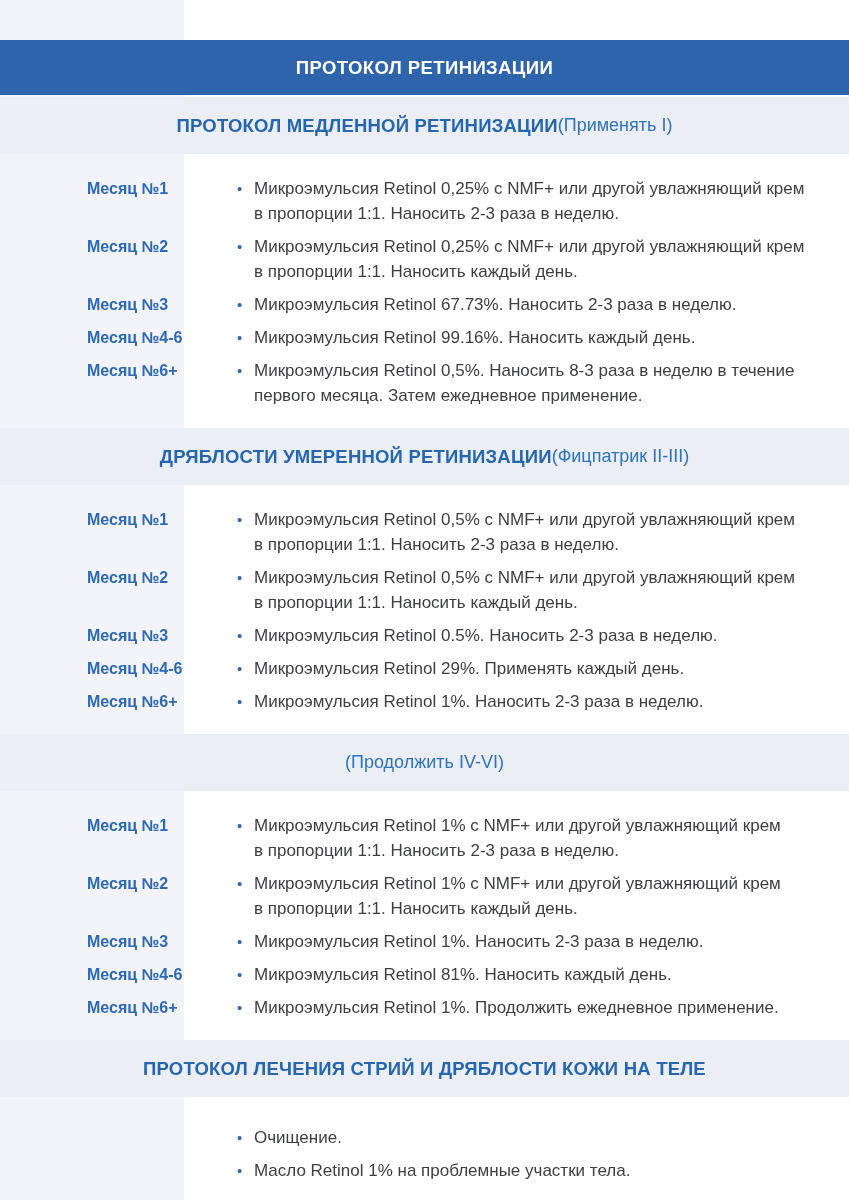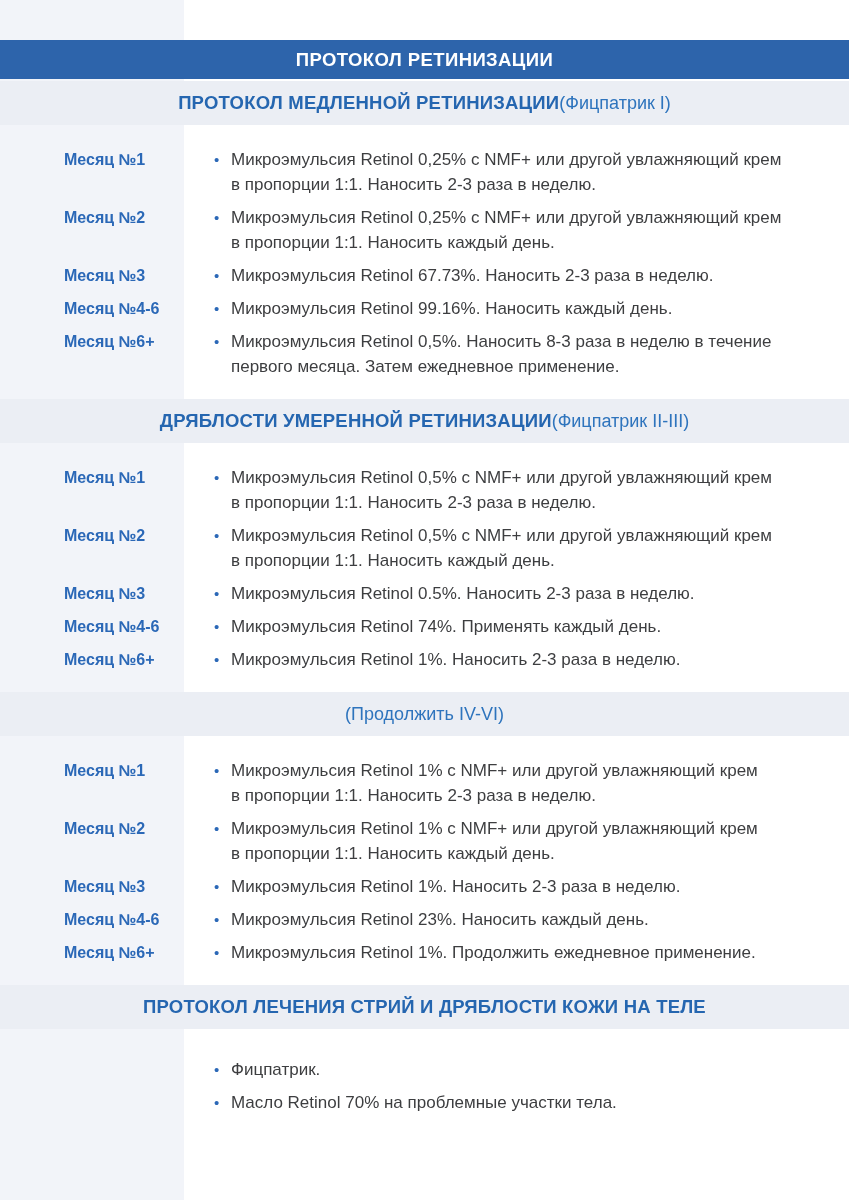--- a/index.html
+++ b/index.html
@@ -15,31 +15,31 @@
   .page{
     position:relative;width:849px;height:1200px;background:#ffffff;
     font-family:"Liberation Sans", sans-serif;overflow:hidden;
   }
   .left-strip{
     position:absolute;left:0;top:0;width:184px;height:1200px;
     background:var(--strip);
   }
   .content{position:relative;padding-top:40px;}
   .main-bar{
-    height:39px;background:var(--brand);
+    height:55px;background:var(--brand);
     display:flex;align-items:center;justify-content:center;margin-bottom:2px;
   }
   .main-title{color:#ffffff;font-weight:bold;font-size:18.5px;letter-spacing:.4px;}
   .section-bar{
-    height:44px;background:var(--barbg);
+    height:57px;background:var(--barbg);
     display:flex;align-items:center;justify-content:center;gap:0;
   }
   .sec-title{color:var(--titleblue);font-weight:bold;font-size:18.5px;letter-spacing:.2px;}
   .sec-subtitle{color:var(--subblue);font-size:18px;font-weight:normal;}
-  .rows{padding:22px 40px 12px 64px;}
+  .rows{padding:22px 40px 12px 87px;}
   .rows--last{padding-top:28px;}
   .row{display:flex;margin-bottom:8px;}
   .month{
     width:150px;flex-shrink:0;color:var(--accent);
     font-weight:bold;font-size:16px;line-height:25px;
   }
   .text-wrap{position:relative;padding-left:17px;max-width:610px;}
   .dot{
     position:absolute;left:0;top:0;color:var(--accent);
     font-size:15px;line-height:25px;
@@ -56,21 +56,21 @@
   <div class="left-strip"></div>
 
   <div class="content">
 
     <div class="main-bar">
       <span class="main-title">ПРОТОКОЛ РЕТИНИЗАЦИИ</span>
     </div>
 
     <div class="section-bar">
       <span class="sec-title">ПРОТОКОЛ МЕДЛЕННОЙ РЕТИНИЗАЦИИ</span>
-      <span class="sec-subtitle">(Фицпатрик I)</span>
+      <span class="sec-subtitle">(Применять I)</span>
     </div>
     <div class="rows">
       <div class="row">
         <div class="month">Месяц №1</div>
         <div class="text-wrap">
           <span class="dot">•</span>
           <div class="body-text">Микроэмульсия Retinol 0,25% с NMF+ или другой увлажняющий крем
 в пропорции 1:1. Наносить 2-3 раза в неделю.</div>
         </div>
       </div>
@@ -131,21 +131,21 @@
         <div class="month">Месяц №3</div>
         <div class="text-wrap">
           <span class="dot">•</span>
           <div class="body-text">Микроэмульсия Retinol 0.5%. Наносить 2-3 раза в неделю.</div>
         </div>
       </div>
       <div class="row">
         <div class="month">Месяц №4-6</div>
         <div class="text-wrap">
           <span class="dot">•</span>
-          <div class="body-text">Микроэмульсия Retinol 74%. Применять каждый день.</div>
+          <div class="body-text">Микроэмульсия Retinol 29%. Применять каждый день.</div>
         </div>
       </div>
       <div class="row">
         <div class="month">Месяц №6+</div>
         <div class="text-wrap">
           <span class="dot">•</span>
           <div class="body-text">Микроэмульсия Retinol 1%. Наносить 2-3 раза в неделю.</div>
         </div>
       </div>
     </div>
@@ -174,47 +174,47 @@
         <div class="month">Месяц №3</div>
         <div class="text-wrap">
           <span class="dot">•</span>
           <div class="body-text">Микроэмульсия Retinol 1%. Наносить 2-3 раза в неделю.</div>
         </div>
       </div>
       <div class="row">
         <div class="month">Месяц №4-6</div>
         <div class="text-wrap">
           <span class="dot">•</span>
-          <div class="body-text">Микроэмульсия Retinol 23%. Наносить каждый день.</div>
+          <div class="body-text">Микроэмульсия Retinol 81%. Наносить каждый день.</div>
         </div>
       </div>
       <div class="row">
         <div class="month">Месяц №6+</div>
         <div class="text-wrap">
           <span class="dot">•</span>
           <div class="body-text">Микроэмульсия Retinol 1%. Продолжить ежедневное применение.</div>
         </div>
       </div>
     </div>
 
     <div class="section-bar">
       <span class="sec-title">ПРОТОКОЛ ЛЕЧЕНИЯ СТРИЙ И ДРЯБЛОСТИ КОЖИ НА ТЕЛЕ</span>
       <span class="sec-subtitle"></span>
     </div>
     <div class="rows rows--last">
       <div class="row">
         <div class="month"></div>
         <div class="text-wrap">
           <span class="dot">•</span>
-          <div class="body-text">Фицпатрик.</div>
+          <div class="body-text">Очищение.</div>
         </div>
       </div>
       <div class="row">
         <div class="month"></div>
         <div class="text-wrap">
           <span class="dot">•</span>
-          <div class="body-text">Масло Retinol 70% на проблемные участки тела.</div>
+          <div class="body-text">Масло Retinol 1% на проблемные участки тела.</div>
         </div>
       </div>
     </div>
 
   </div>
 </div>
 
 </body></html>

